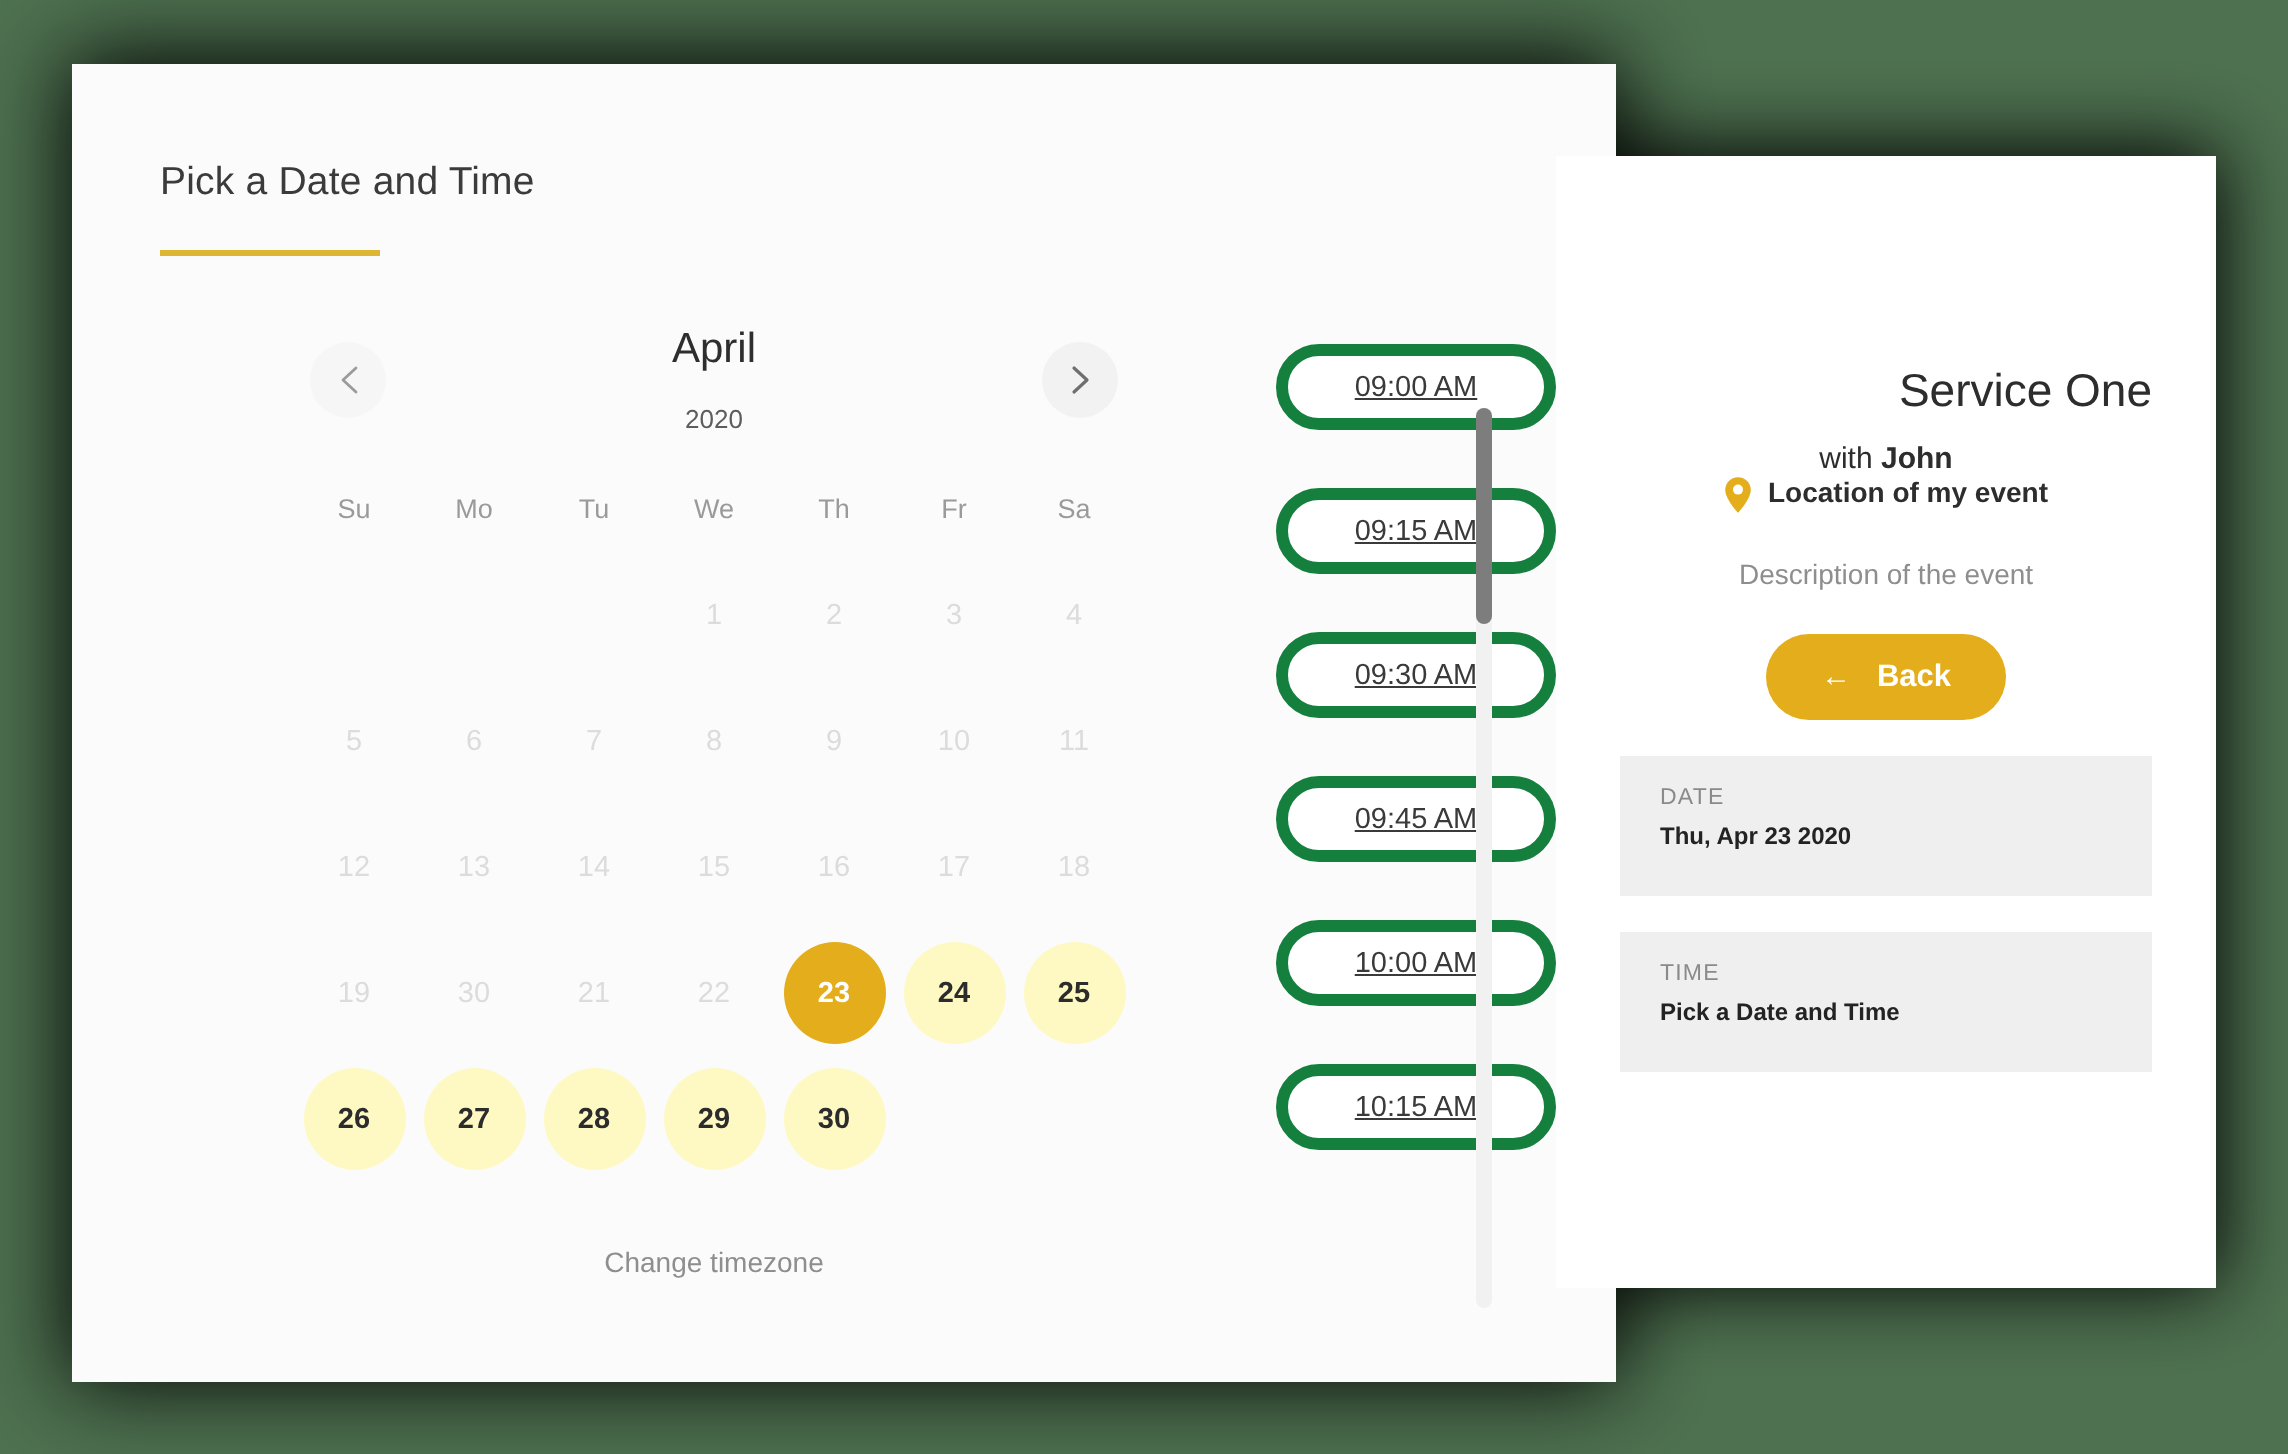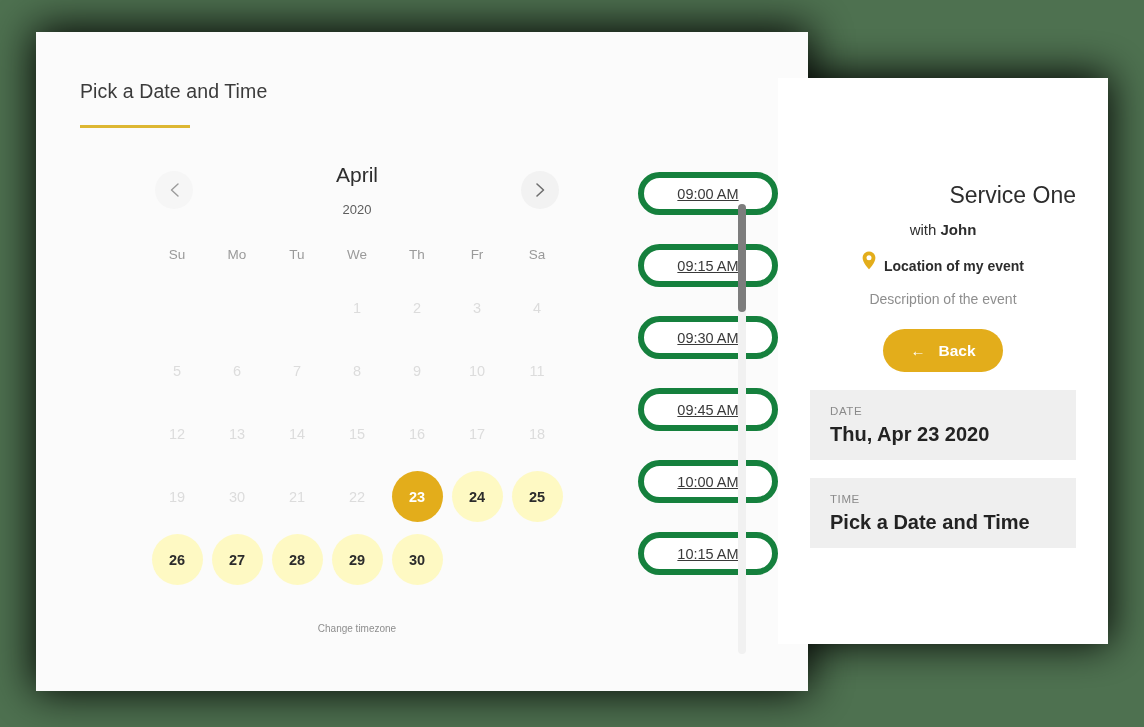--- a/index.html
+++ b/index.html
@@ -146,21 +146,21 @@
     color: #fff;
     background: #e3ad1b;
     font-weight: 700;
     cursor: pointer;
   }
 
   .timezone-link {
     width: 420px;
     margin: 36px auto 0 auto;
     text-align: center;
-    font-size: 10px;
+    font-size: 14px;
     color: #8e8e8e;
     cursor: pointer;
   }
 
   
   .slots-col {
     width: 200px;
     margin-left: 8px;
     position: relative;
     height: 450px;
@@ -216,24 +216,23 @@
   .service-with {
     text-align: center;
     margin-top: 12px;
     font-size: 15px;
     color: #2d2d2d;
   }
   .service-with b { font-weight: 700; }
 
   .service-location {
     display: flex;
-    align-items: flex-end;
+    align-items: flex-start;
     justify-content: center;
     gap: 8px;
-    margin-top: 13px;
   }
   .service-location-text {
     font-size: 14px;
     color: #2d2d2d;
     font-weight: 700;
   }
 
   .service-desc {
     text-align: center;
     margin-top: 17px;
@@ -268,21 +267,21 @@
     padding: 15px 20px 17px 20px;
     margin-top: 18px;
     height: 70px;
   }
   .info-label {
     font-size: 11.5px;
     color: #8a8a8a;
     letter-spacing: .6px;
   }
   .info-value {
-    font-size: 20px;
+    font-size: 12px;
     color: #232323;
     font-weight: 700;
     margin-top: 6px;
   }
 </style>
 </head>
 <body>
 
 <div class="shadow-main"></div>
 <div class="shadow-side"></div>

